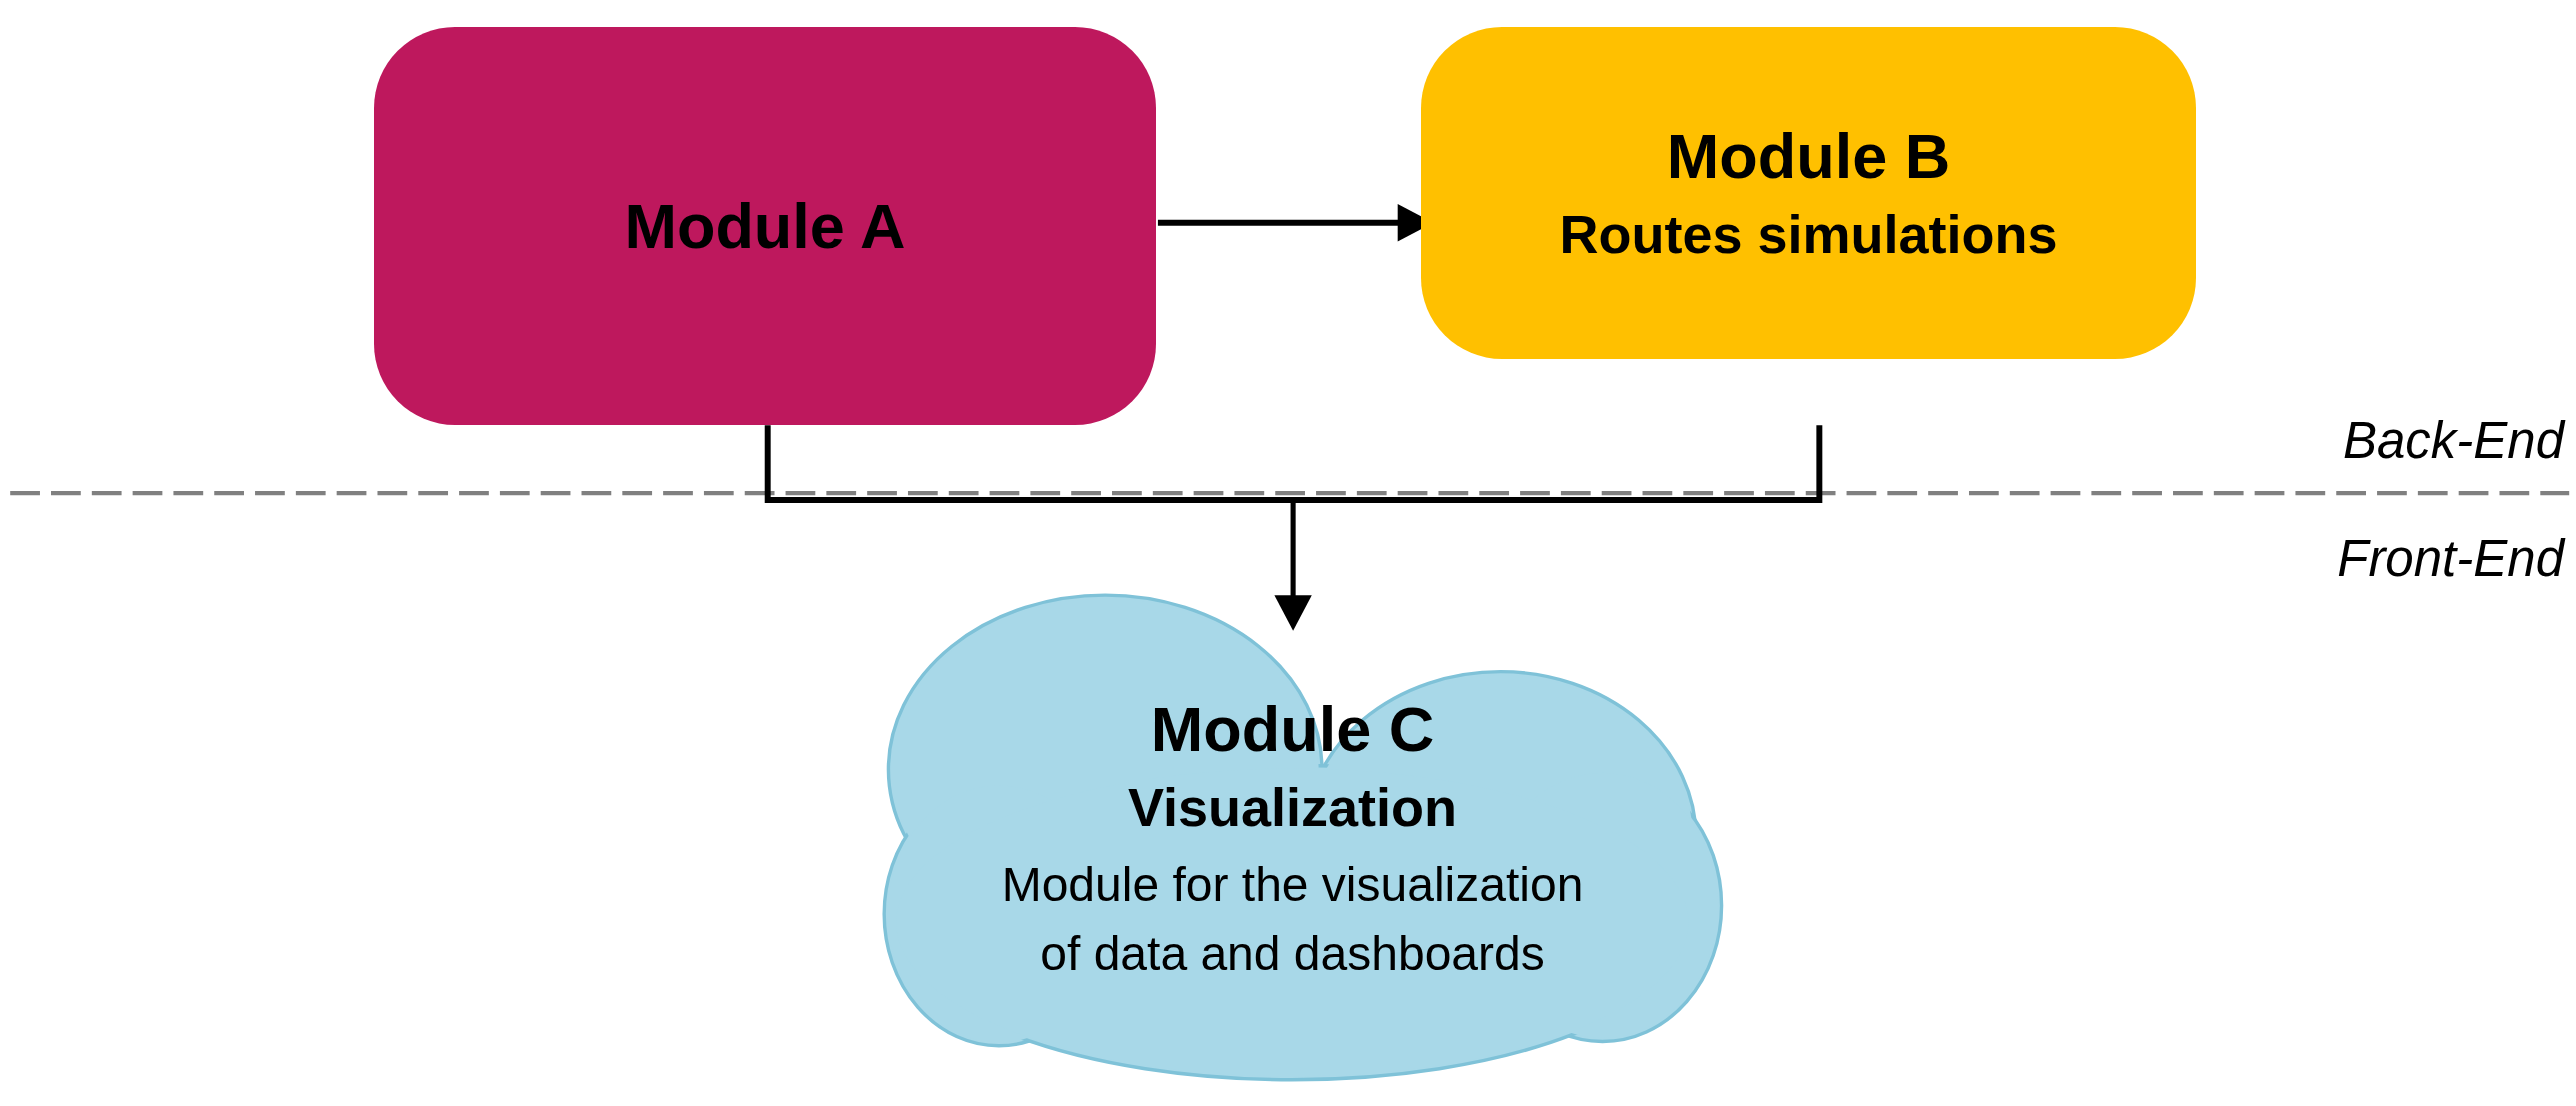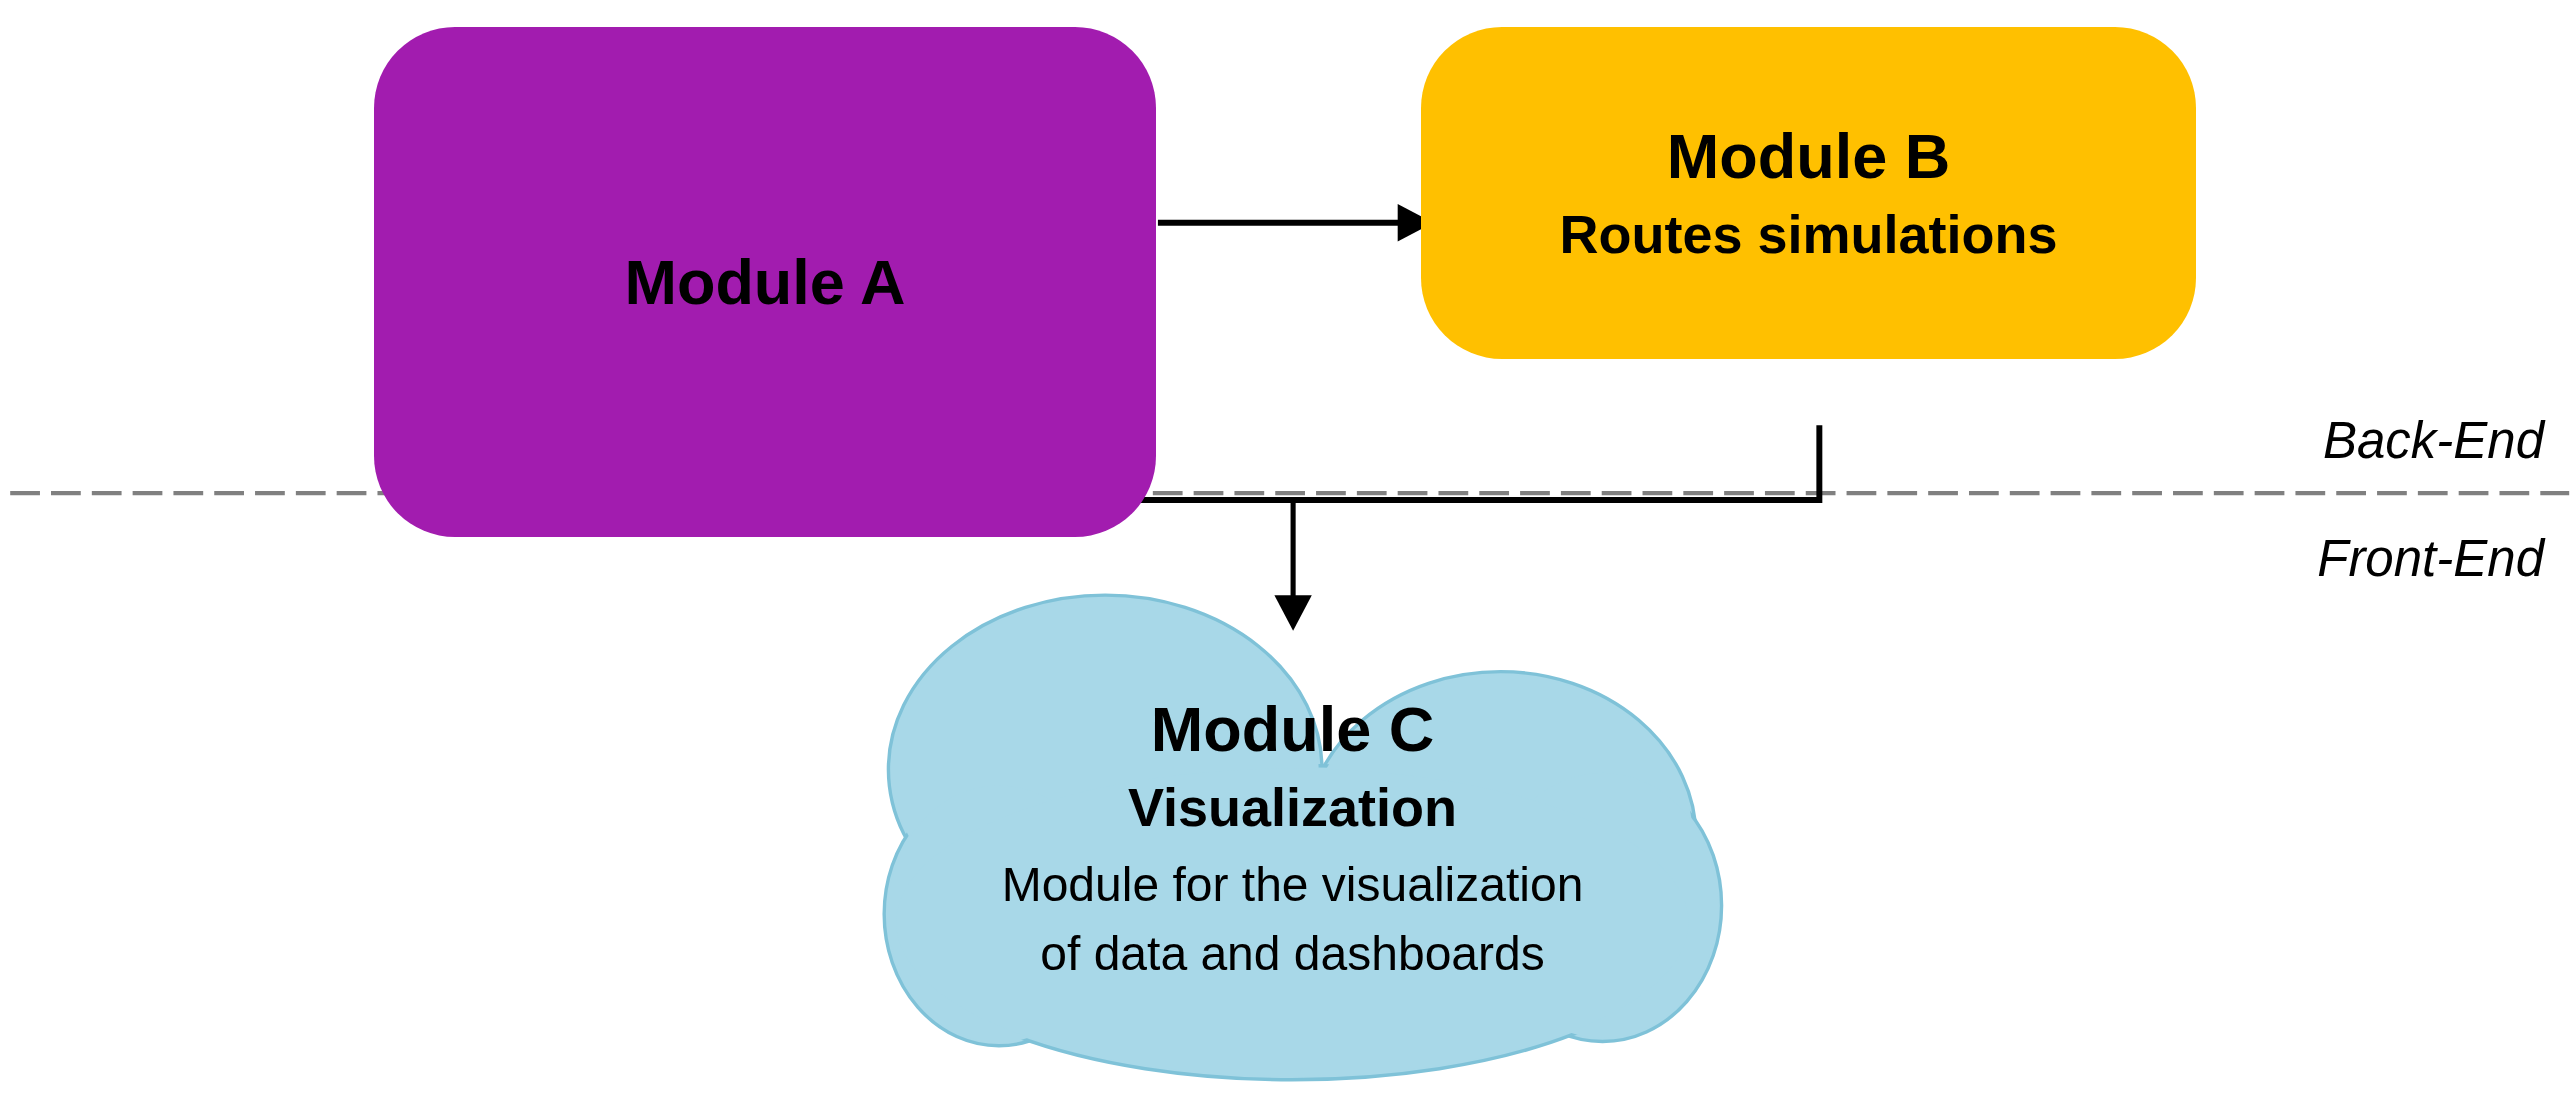--- a/index.html
+++ b/index.html
@@ -6,33 +6,33 @@
   .canvas{
     position:relative;width:2576px;height:1107px;background:#ffffff;
     font-family:"Liberation Sans",sans-serif;color:#000;overflow:hidden;
   }
   svg.layer{position:absolute;left:0;top:0;width:2576px;height:1107px;}
   .module{
     position:absolute;display:flex;flex-direction:column;align-items:center;
     justify-content:center;text-align:center;border-radius:81px;padding:8.5px 17px;
     box-sizing:border-box;
   }
-  .module-a{left:374px;top:27px;width:782px;height:510px;background:#a21caf;}
+  .module-a{left:374px;top:27px;width:782px;height:398px;background:#be185d;}
   .module-b{left:1421px;top:27px;width:775px;height:332px;background:#FFC000;}
   .m-title{font-size:63px;font-weight:bold;line-height:1.25;}
   .m-sub{font-size:54px;font-weight:bold;line-height:1.25;margin-top:5.1px;}
   .m-desc{font-size:48px;font-weight:normal;line-height:1.44;margin-top:8.5px;}
   .module-a .m-desc{max-width:655px;}
   .module-b .m-desc{max-width:706px;}
   .cloud-text{
     position:absolute;left:893px;top:690px;width:799px;text-align:center;
   }
   .cloud-text .m-desc{max-width:629px;margin:8.5px auto 0;}
   .zone-label{
-    position:absolute;right:32px;font-style:italic;font-size:51px;line-height:1.1;
+    position:absolute;right:12px;font-style:italic;font-size:51px;line-height:1.1;
     text-align:right;
   }
   .zone-back{top:413px;}
   .zone-front{top:531px;}
 </style>
 </head>
 <body>
 
 <div class="canvas">
 

